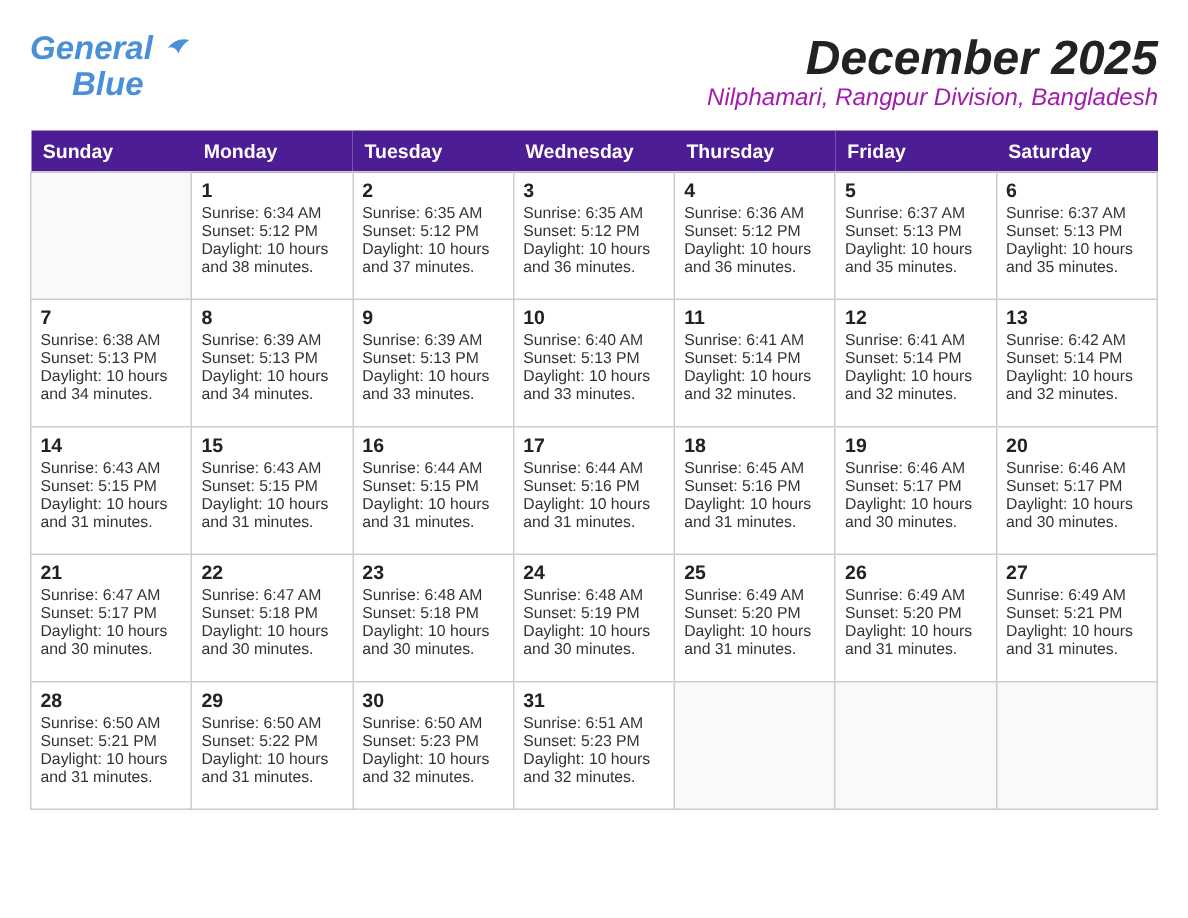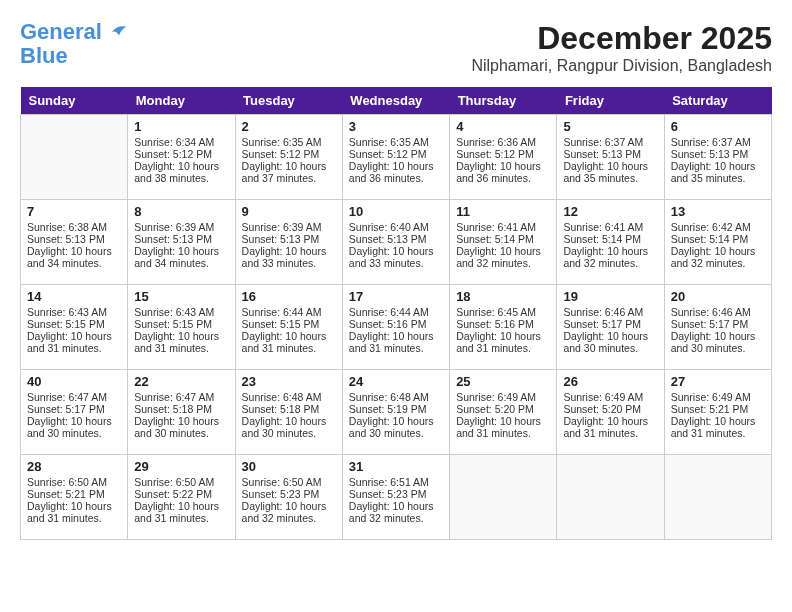--- a/index.html
+++ b/index.html
@@ -34,21 +34,21 @@
       text-align: right;
       margin-bottom: 4px;
     }
     .month-year {
       font-size: 32px;
       font-weight: bold;
       color: #222;
     }
     .location {
       font-size: 16px;
-      color: #404040;
+      color: #a21caf;
     }
     .calendar-table {
       width: 100%;
       border-collapse: collapse;
       margin-top: 8px;
     }
     .calendar-table th {
       background-color: #4c1d95;
       color: #fff;
       text-align: left;
@@ -73,35 +73,36 @@
       margin-bottom: 2px;
     }
     .empty-cell {
       background: #f9f9f9;
     }
     .top-row {
       display: flex;
       justify-content: space-between;
       align-items: flex-start;
       margin-bottom: 6px;
+      font-style: italic;
     }
   </style>
 </head>
 <body>
 
 <div class="top-row">
   <div class="header-logo">
     <div>
       <div class="logo-text">
         <span>General</span>
         <svg class="logo-icon" viewBox="0 0 20 20" style="display:inline;vertical-align:middle;">
           <path d="M2,10 Q8,2 18,4 Q12,8 10,14 Q7,8 2,10Z" fill="#4a90d9"></path>
         </svg>
       </div>
-      <div class="logo-text" style="color:#4a90d9;">Blue</div>
+      <div class="logo-text" style="color:#4a90d9;margin-left:28px;">Blue</div>
     </div>
   </div>
   <div class="title-section">
     <div class="month-year">December 2025</div>
     <div class="location">Nilphamari, Rangpur Division, Bangladesh</div>
   </div>
 </div>
 
 <table class="calendar-table">
   <thead>
@@ -238,21 +239,21 @@
         </td>
         <td>
           <span class="day-number">20</span>
           <div>Sunrise: 6:46 AM</div>
           <div>Sunset: 5:17 PM</div>
           <div>Daylight: 10 hours and 30 minutes.</div>
         </td>
       </tr>
       <tr>
         <td>
-          <span class="day-number">40</span>
+          <span class="day-number">21</span>
           <div>Sunrise: 6:47 AM</div>
           <div>Sunset: 5:17 PM</div>
           <div>Daylight: 10 hours and 30 minutes.</div>
         </td>
         <td>
           <span class="day-number">22</span>
           <div>Sunrise: 6:47 AM</div>
           <div>Sunset: 5:18 PM</div>
           <div>Daylight: 10 hours and 30 minutes.</div>
         </td>

